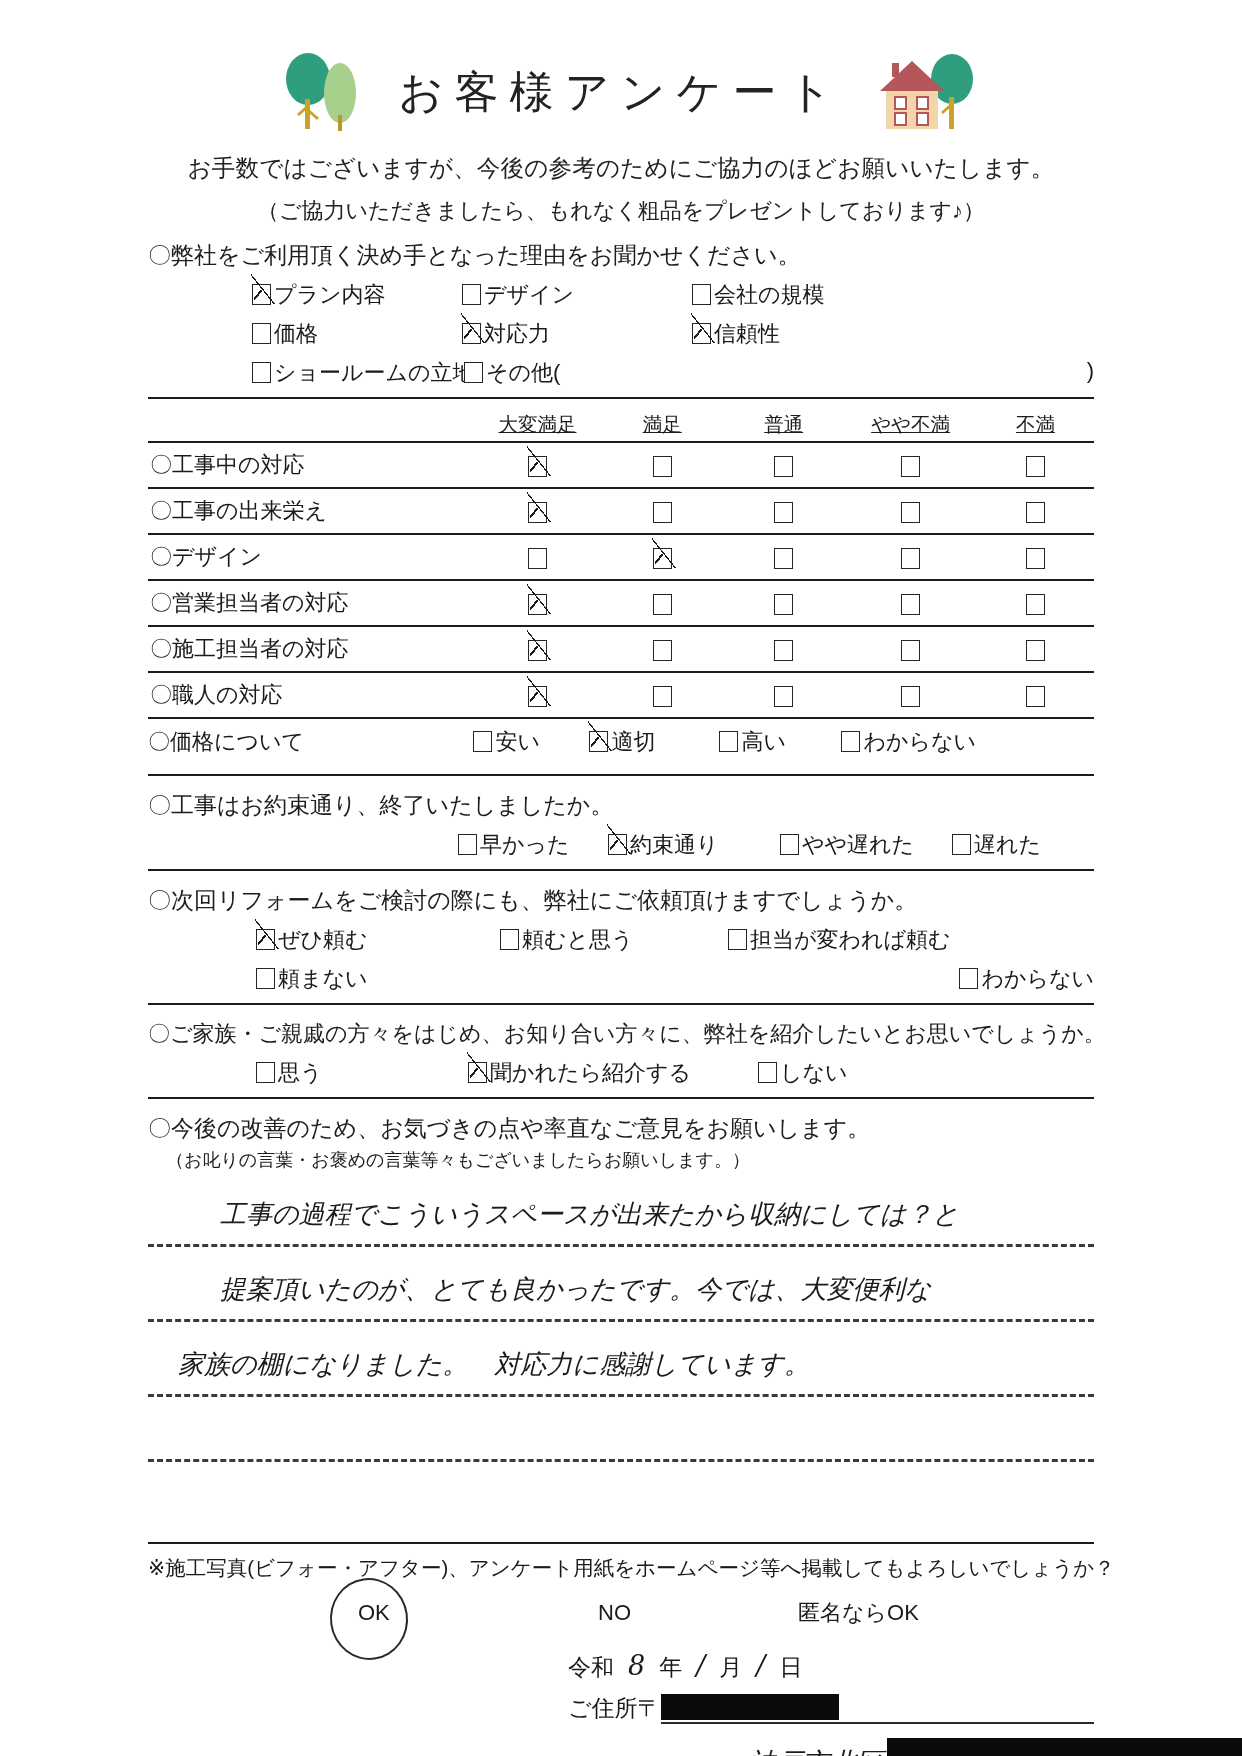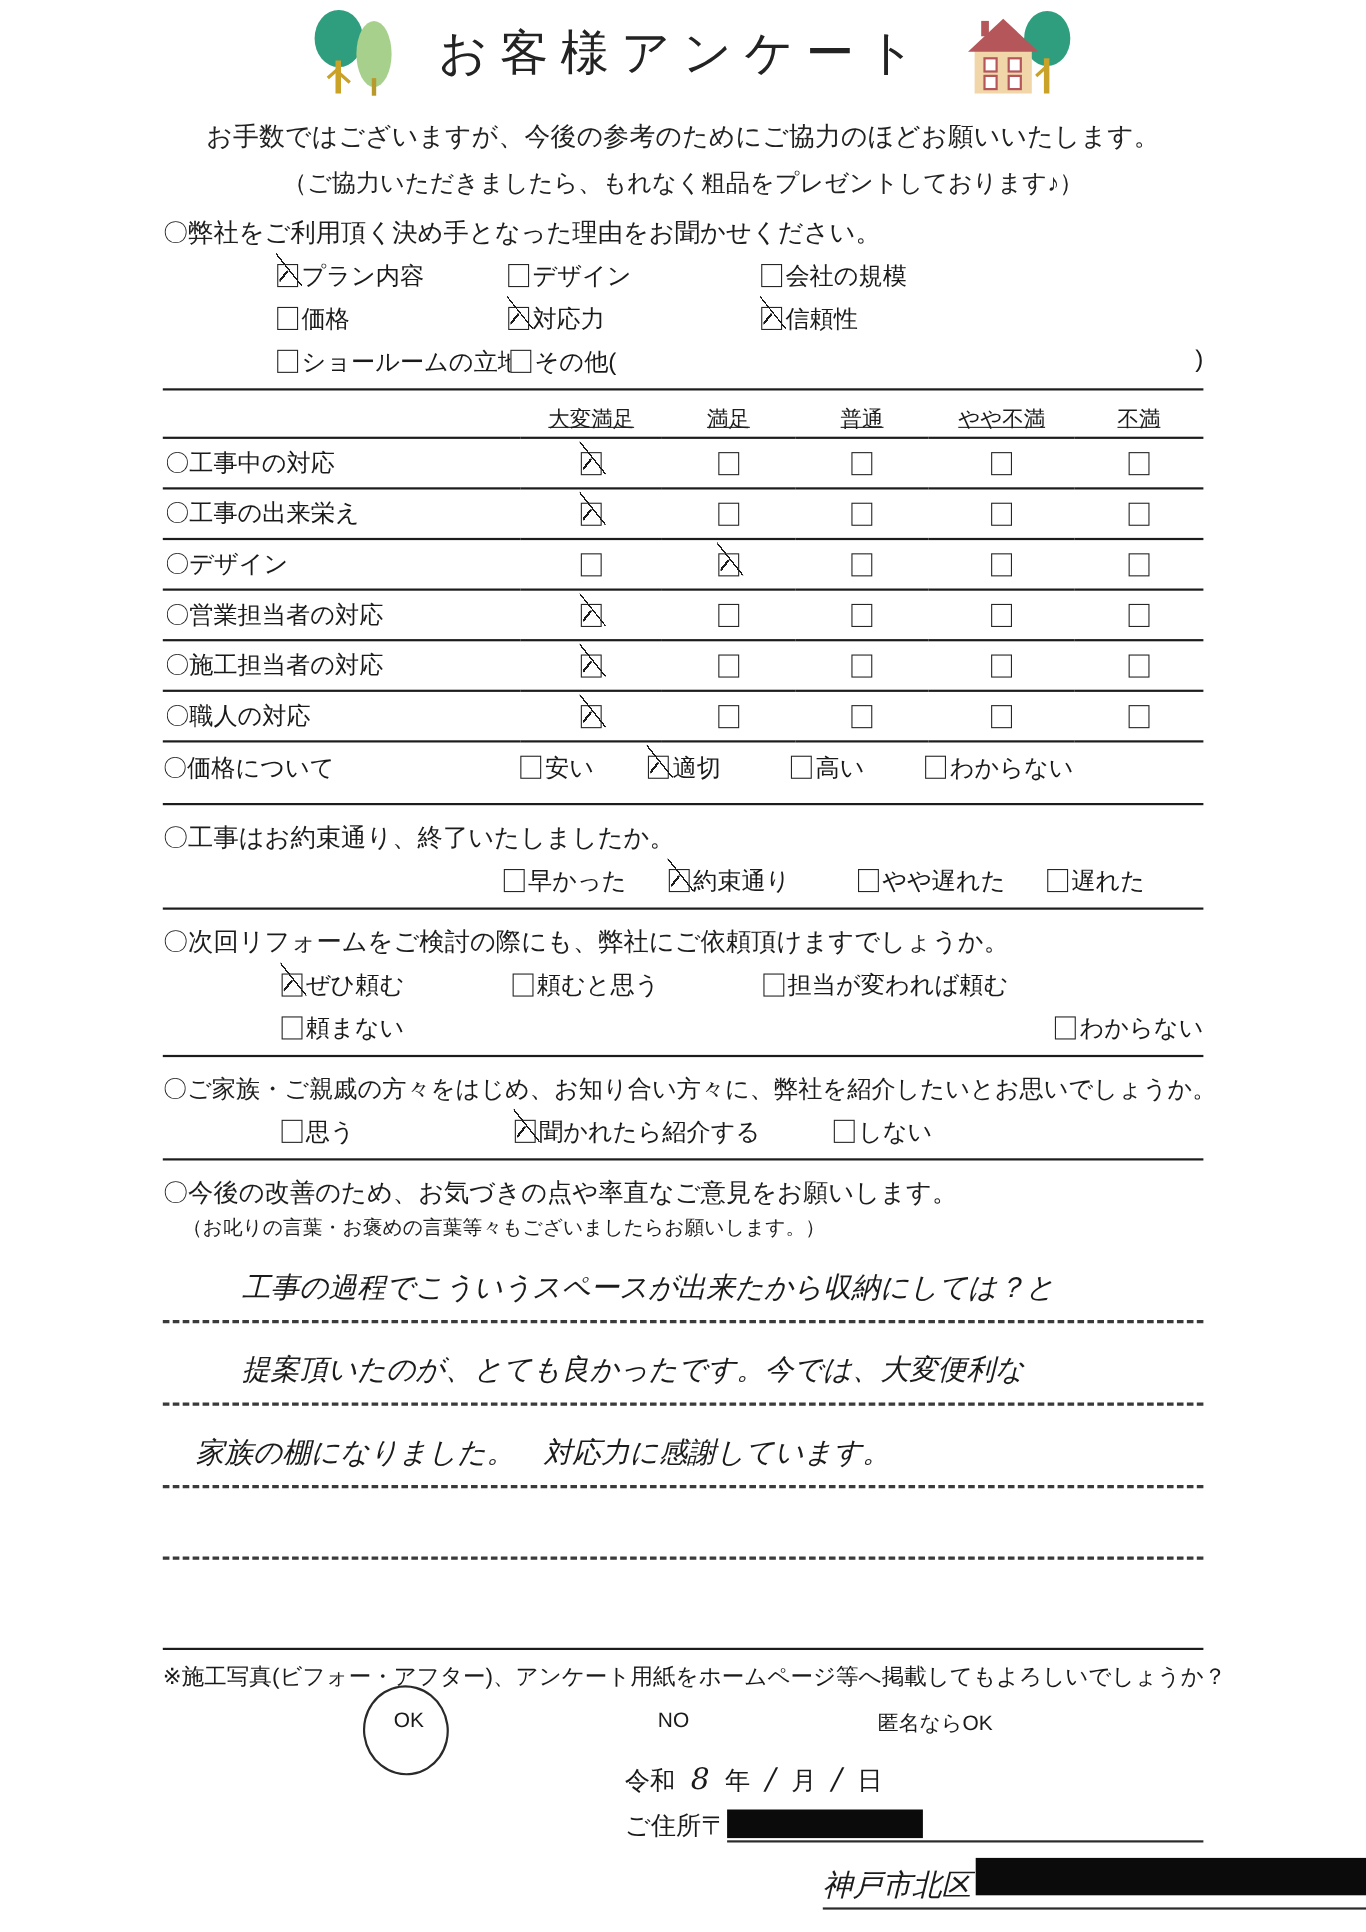--- a/index.html
+++ b/index.html
@@ -22,20 +22,21 @@
     padding: 0;
     box-sizing: border-box;
   }
 
   
   .header {
     display: flex;
     align-items: center;
     justify-content: center;
     gap: 26px;
+    padding-top: 44px;
     height: 96px;
   }
   .title {
     font-size: 44px;
     letter-spacing: 11px;
     font-weight: 400;
     color: #232323;
     white-space: nowrap;
   }
   .deco { width: 96px; height: 86px; }
@@ -167,24 +168,24 @@
   .dashed {
     border: 0;
     border-top: 3px dashed #3a3a3a;
     margin: 0;
   }
 
   
   .consent-q { font-size: 20.5px; margin-top: 10px; white-space: nowrap; }
   .consent-opts {
     display: flex;
-    font-size: 19px;
+    font-size: 22px;
     margin-top: 16px;
     padding-left: 210px;
-    align-items: flex-start;
+    align-items: center;
   }
   .ok-wrap { position: relative; }
   .ok-circle {
     position: absolute;
     left: -28px;
     top: -22px;
     width: 74px;
     height: 78px;
     border: 2.4px solid #2a2a2a;
     border-radius: 50%;
@@ -422,21 +423,21 @@
     </div>
 
     <hr class="rule">
 
     <div class="q">〇次回リフォームをご検討の際にも、弊社にご依頼頂けますでしょうか。</div>
     <div class="opts" style="padding-left:108px;">
       <div class="opt" style="width:210px;">
         <span class="cb checked"></span>
         <span>ぜひ頼む</span>
       </div>
-      <div class="opt" style="width:228px;">
+      <div class="opt" style="width:228px;margin-left:34px;">
         <span class="cb"></span>
         <span>頼むと思う</span>
       </div>
       <div class="opt">
         <span class="cb"></span>
         <span>担当が変われば頼む</span>
       </div>
     </div>
     <div class="opts" style="padding-left:108px;justify-content:space-between;">
       <div class="opt" style="width:210px;">

